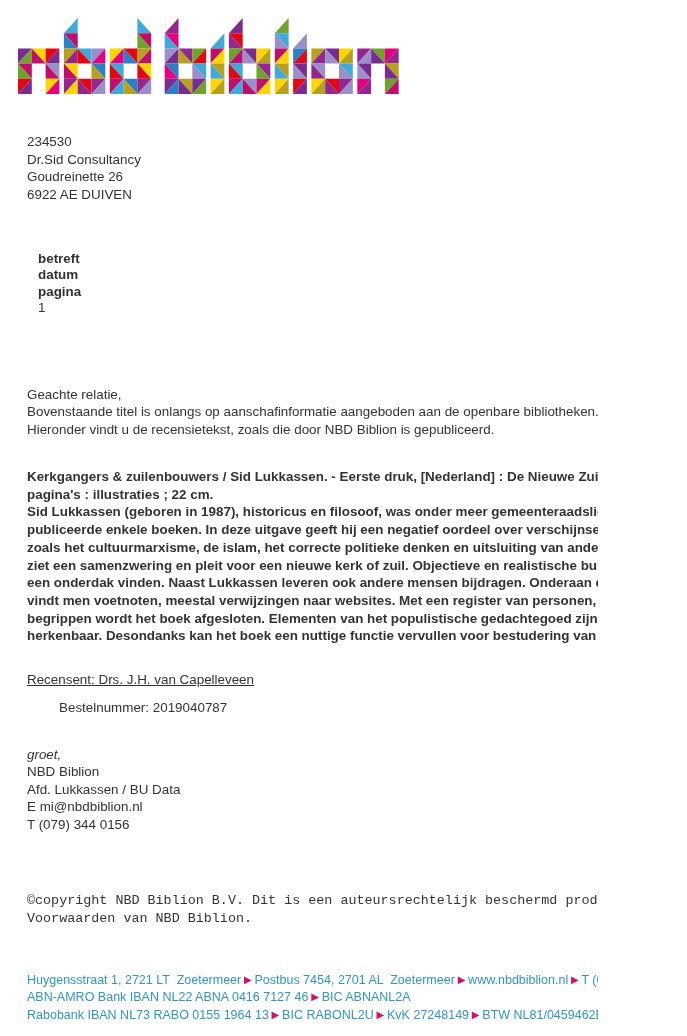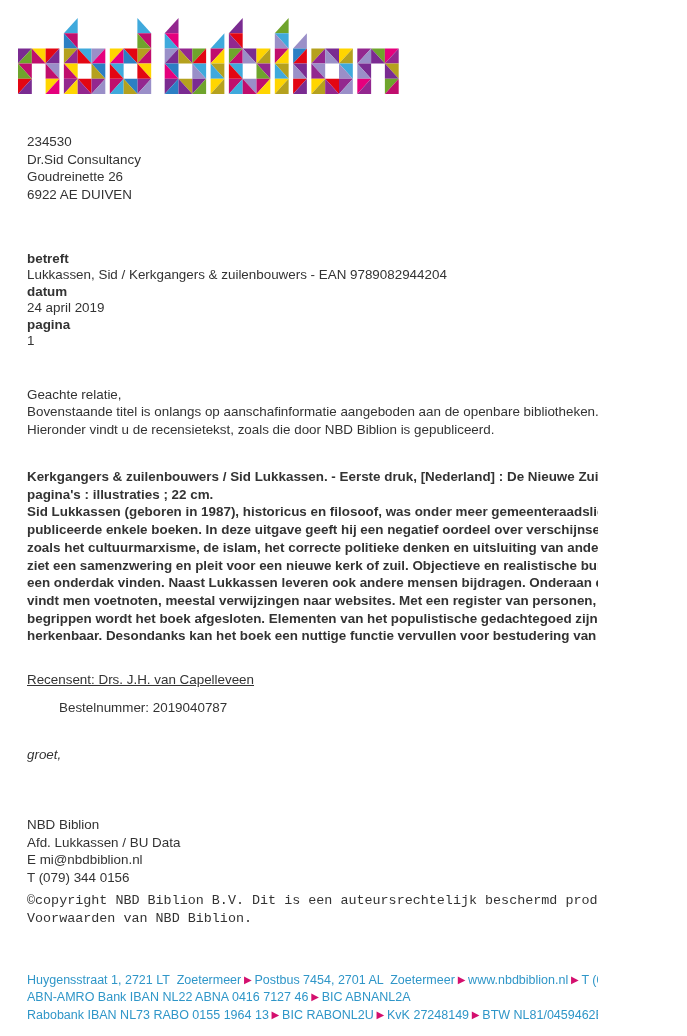--- a/index.html
+++ b/index.html
@@ -12,28 +12,28 @@
     color: #333333;
     font-size: 13.4px;
     overflow: hidden;
   }
   .abs { position: absolute; left: 27px; }
   .pre { white-space: pre; }
   .lh  { line-height: 17.7px; }
   .bold { font-weight: bold; }
   .logo-wrap { position: absolute; left: 18px; top: 18px; }
   .recipient   { top: 133px; line-height: 17.6px; }
-  .meta        { top: 251px; line-height: 16.4px; }
+  .meta        { top: 251px; line-height: 16.4px; margin-left: 11px; }
   .salutation  { top: 387px; }
   .intro       { top: 403px; }
   .review      { top: 468px; font-weight: bold; }
   .reviewer    { top: 672px; text-decoration: underline; }
   .order       { top: 700px; margin-left: 32px; }
   .closing     { top: 747px; font-style: italic; }
-  .signature   { top: 816px; line-height: 17.6px; }
+  .signature   { top: 763px; line-height: 17.6px; }
   .copyright   { top: 892px; font-family: Liberation Mono, monospace; }
   .footer {
     top: 972px;
     font-size: 12.5px;
     line-height: 17.4px;
     white-space: pre;
   }
   .footer-seg { }
   .footer-arrow { font-size: 10px; position: relative; top: -1px; }
 </style>
@@ -192,23 +192,21 @@
 
   <div class="abs recipient">
     <div>234530</div>
     <div>Dr.Sid Consultancy</div>
     <div>Goudreinette 26</div>
     <div>6922 AE DUIVEN</div>
   </div>
 
   <div class="abs meta">
     <div class="bold">betreft</div>
-    <div>Lukkassen, Sid / Kerkgangers &amp; zuilenbouwers - EAN 9789082944204</div>
     <div class="bold">datum</div>
-    <div>24 april 2019</div>
     <div class="bold">pagina</div>
     <div>1</div>
   </div>
 
   <div class="abs salutation">Geachte relatie,</div>
 
   <div class="abs intro pre lh">Bovenstaande titel is onlangs op aanschafinformatie aangeboden aan de openbare bibliotheken.
 Hieronder vindt u de recensietekst, zoals die door NBD Biblion is gepubliceerd.</div>
 
   <div class="abs review pre lh">Kerkgangers &amp; zuilenbouwers / Sid Lukkassen. - Eerste druk, [Nederland] : De Nieuwe Zuil, 2018. - 273

